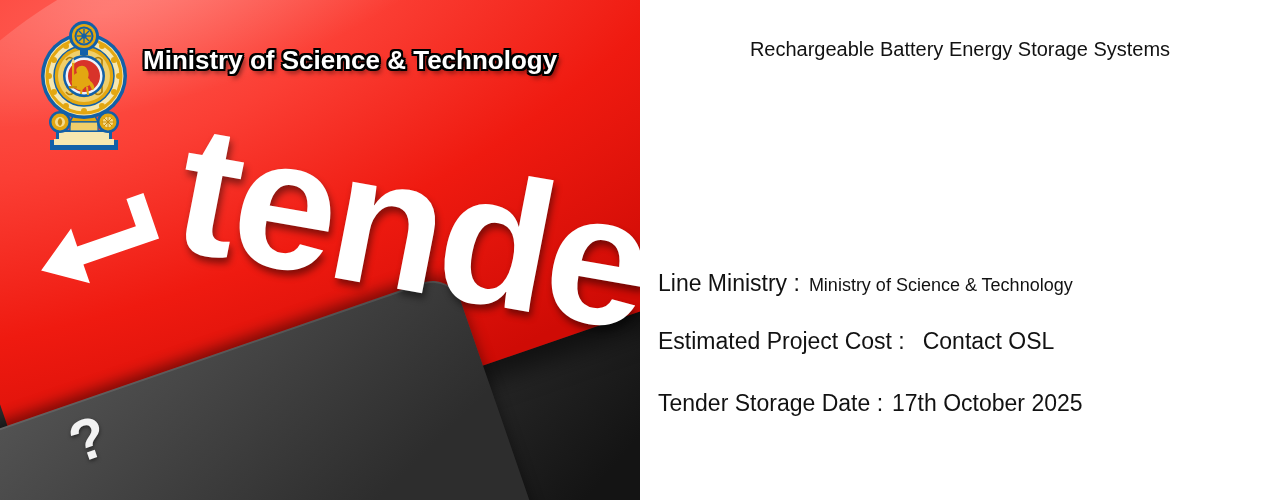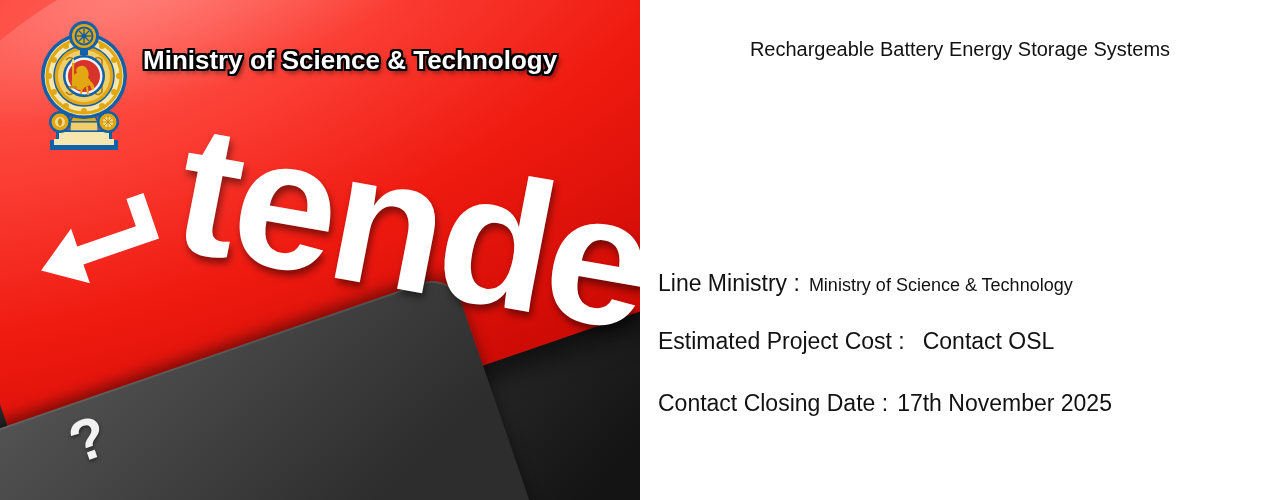--- a/index.html
+++ b/index.html
@@ -324,17 +324,17 @@
 
     <div class="detail-row" id="row-line-ministry">
       <span class="detail-label">Line Ministry :</span><span class="gap-wide"></span><span class="detail-value-small">Ministry of Science &amp; Technology</span>
     </div>
 
     <div class="detail-row" id="row-cost">
       <span class="detail-label">Estimated Project Cost :</span><span class="gap-wide"></span><span class="gap-wide"></span><span class="detail-value">Contact OSL</span>
     </div>
 
     <div class="detail-row" id="row-closing">
-      <span class="detail-label">Contact Closing Date :</span><span class="gap-wide"></span><span class="detail-value">17th November 2025</span>
+      <span class="detail-label">Tender Storage Date :</span><span class="gap-wide"></span><span class="detail-value">17th October 2025</span>
     </div>
 
   </div>
 </div>
 
 </body></html>

